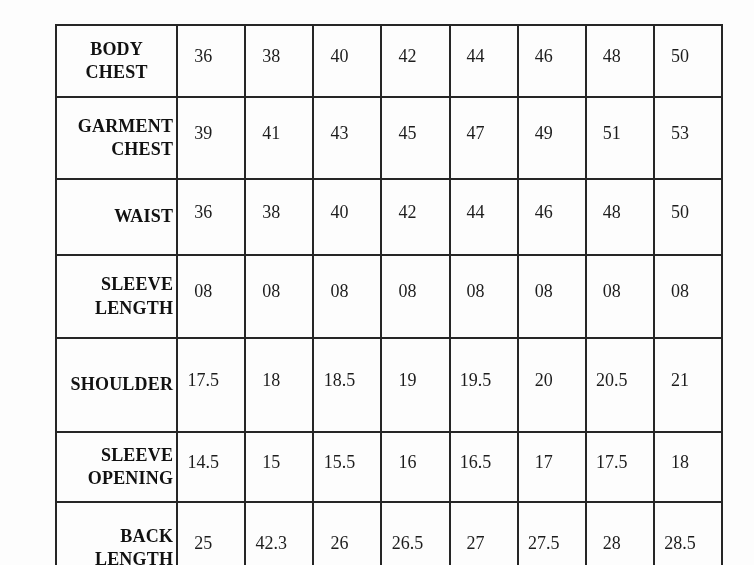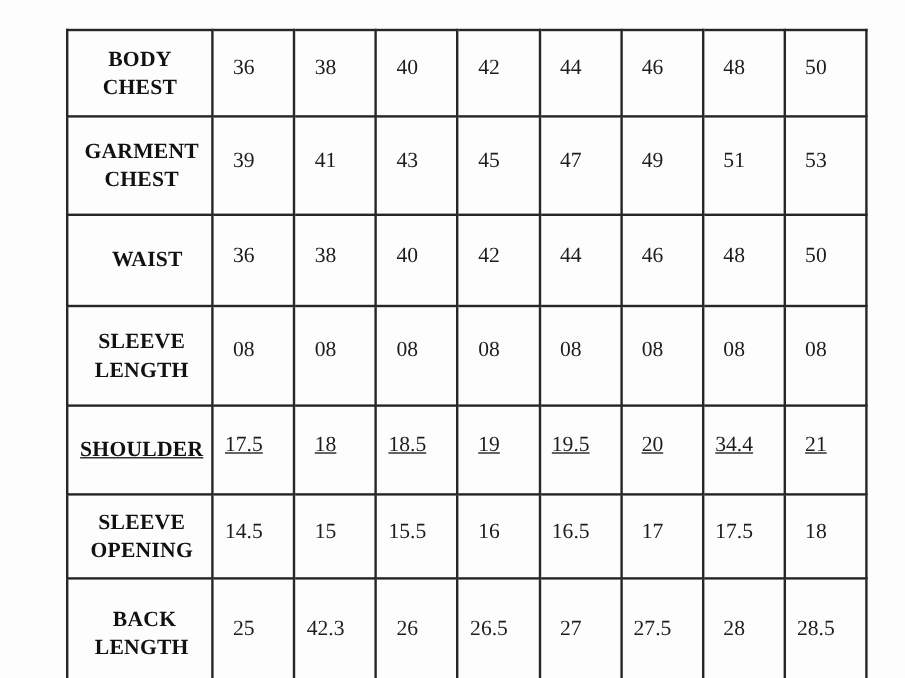--- a/index.html
+++ b/index.html
@@ -32,34 +32,34 @@
   .size-table th, .size-table td {
     border: 2px solid #262626;
     vertical-align: middle;
     overflow: hidden;
   }
   
   .size-table tr:nth-child(1) { height: 72px; }
   .size-table tr:nth-child(2) { height: 82px; }
   .size-table tr:nth-child(3) { height: 76px; }
   .size-table tr:nth-child(4) { height: 83px; }
-  .size-table tr:nth-child(5) { height: 74px; text-decoration: underline; }
+  .size-table tr:nth-child(5) { height: 94px; }
   .size-table tr:nth-child(6) { height: 70px; }
   .size-table tr:nth-child(7) { height: 92px; }
   .size-table th {
     font-size: 18px;
     font-weight: bold;
     color: #111111;
     letter-spacing: 0.2px;
     line-height: 1.28;
     padding: 0 3px 0 6px;
     margin-top: 20px;
   }
   .size-table th.align-center { text-align: center; padding-left: 3px; }
-  .size-table th.align-left   { text-align: center; }
+  .size-table th.align-left   { text-align: right; }
   .size-table th .label-line  { display: block; }
   .size-table td {
     font-size: 18px;
     font-weight: normal;
     color: #1d1d1d;
     text-align: center;
     padding: 0 18px 10px 2px;
   }
 </style>
 </head>
@@ -137,21 +137,21 @@
         <tr>
           <th class="align-left">
             <span class="label-line">SHOULDER</span>
           </th>
           <td>17.5</td>
           <td>18</td>
           <td>18.5</td>
           <td>19</td>
           <td>19.5</td>
           <td>20</td>
-          <td>34.4</td>
+          <td>20.5</td>
           <td>21</td>
         </tr>
         <tr>
           <th class="align-left">
             <span class="label-line">SLEEVE</span>
             <span class="label-line">OPENING</span>
           </th>
           <td>14.5</td>
           <td>15</td>
           <td>15.5</td>

